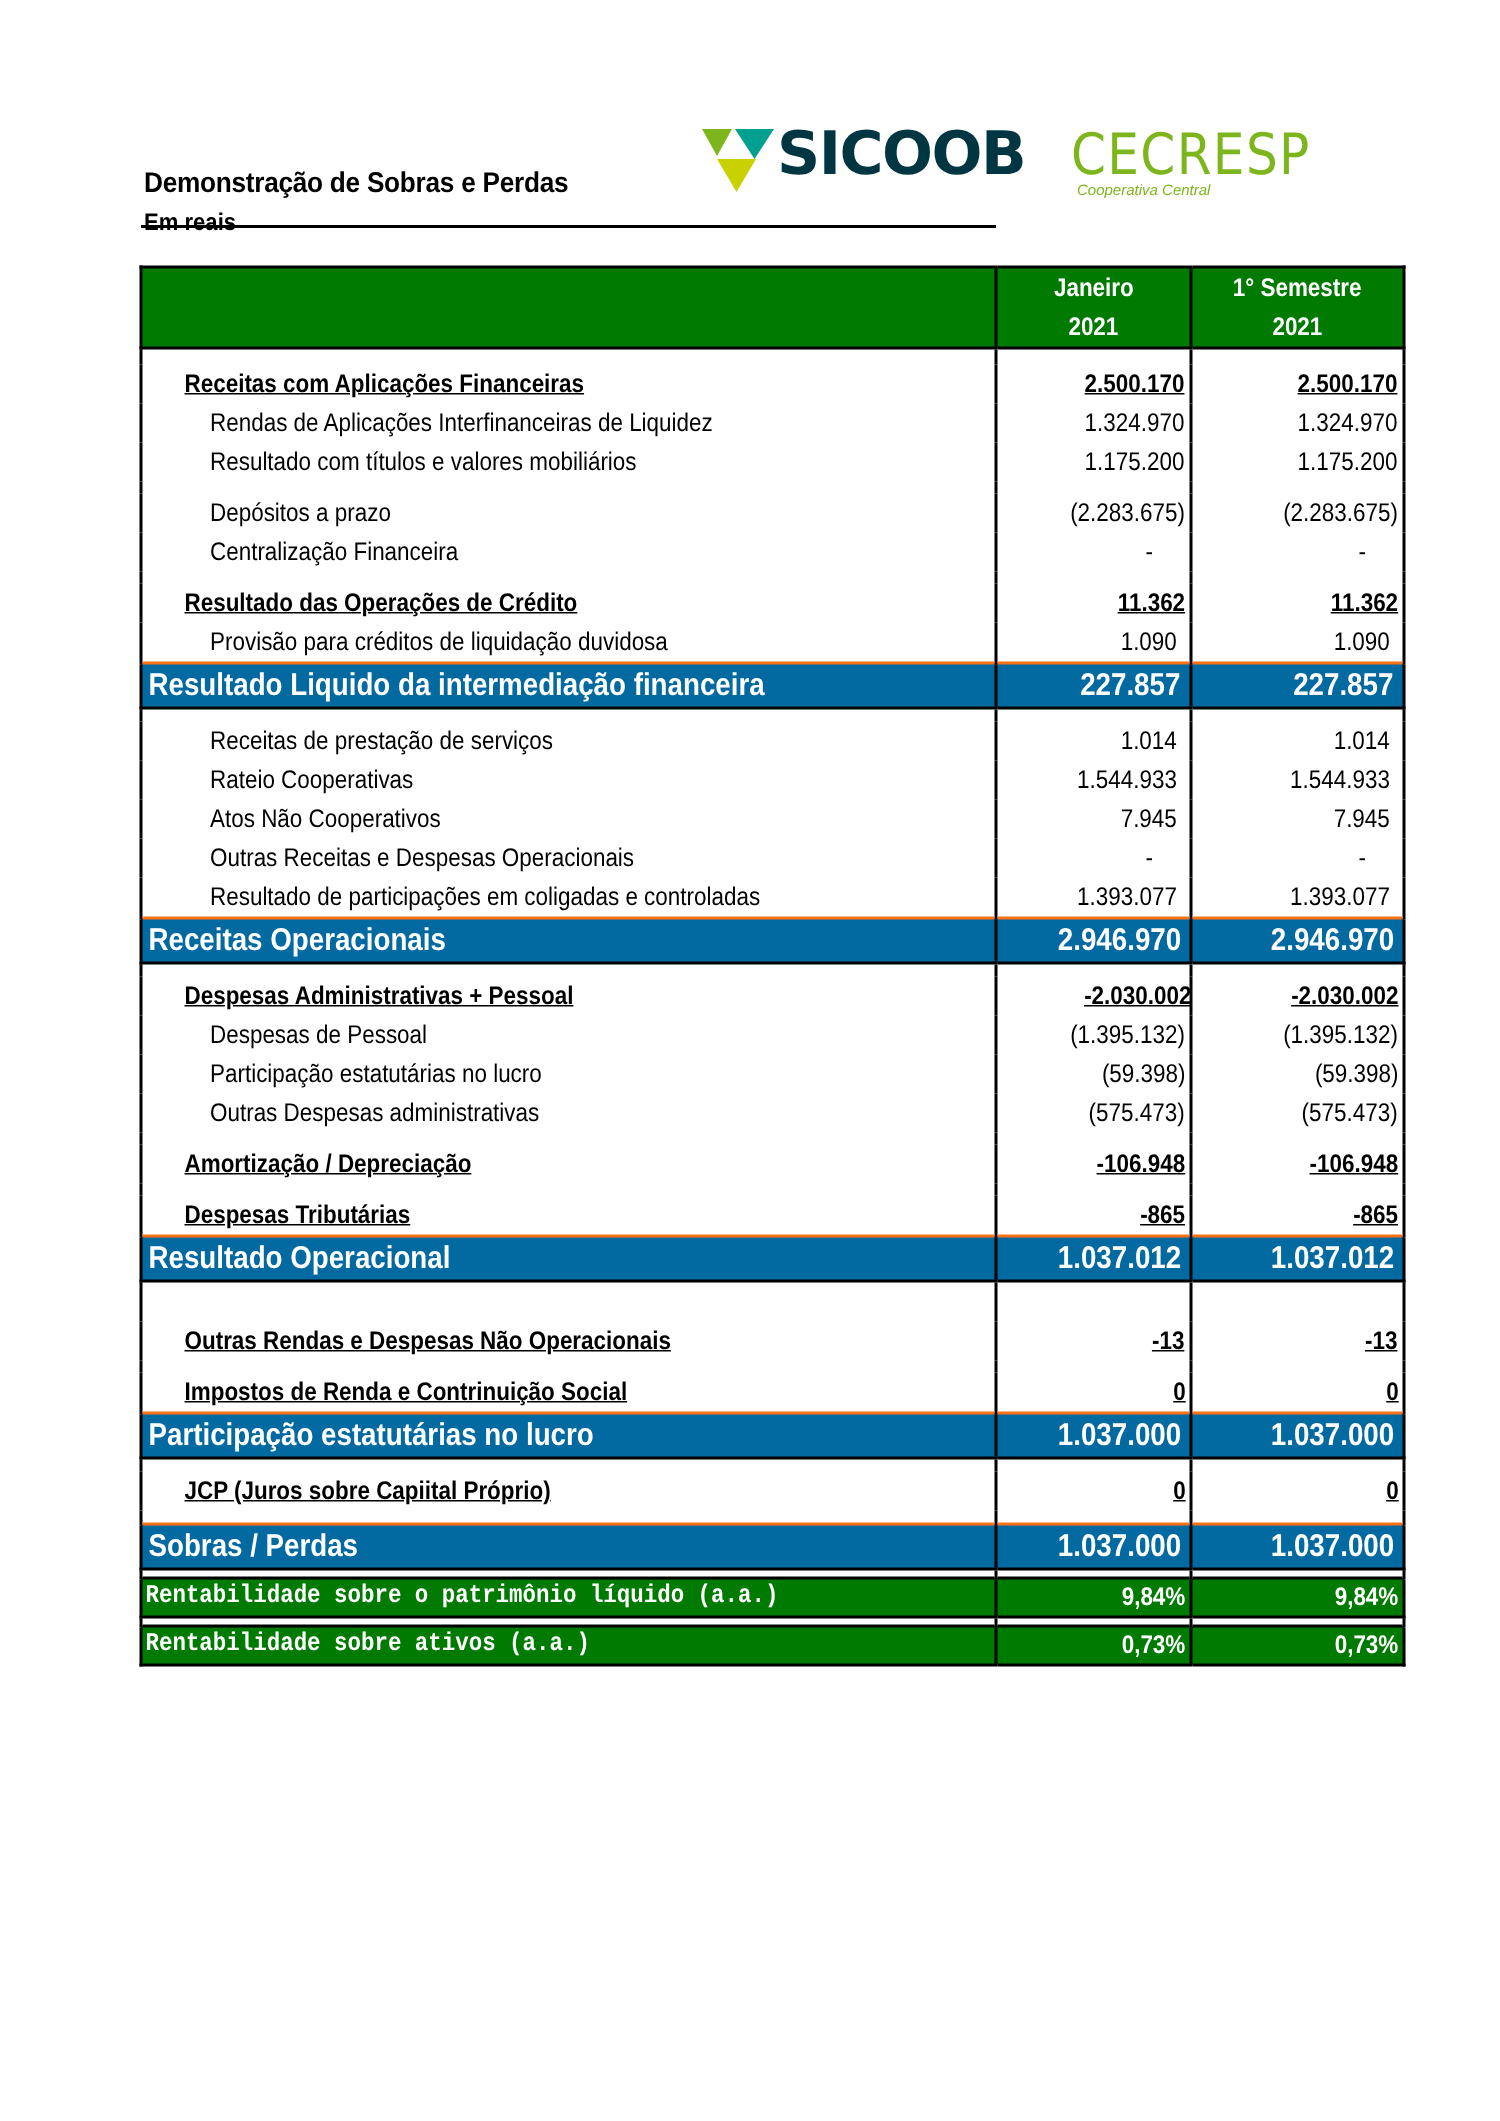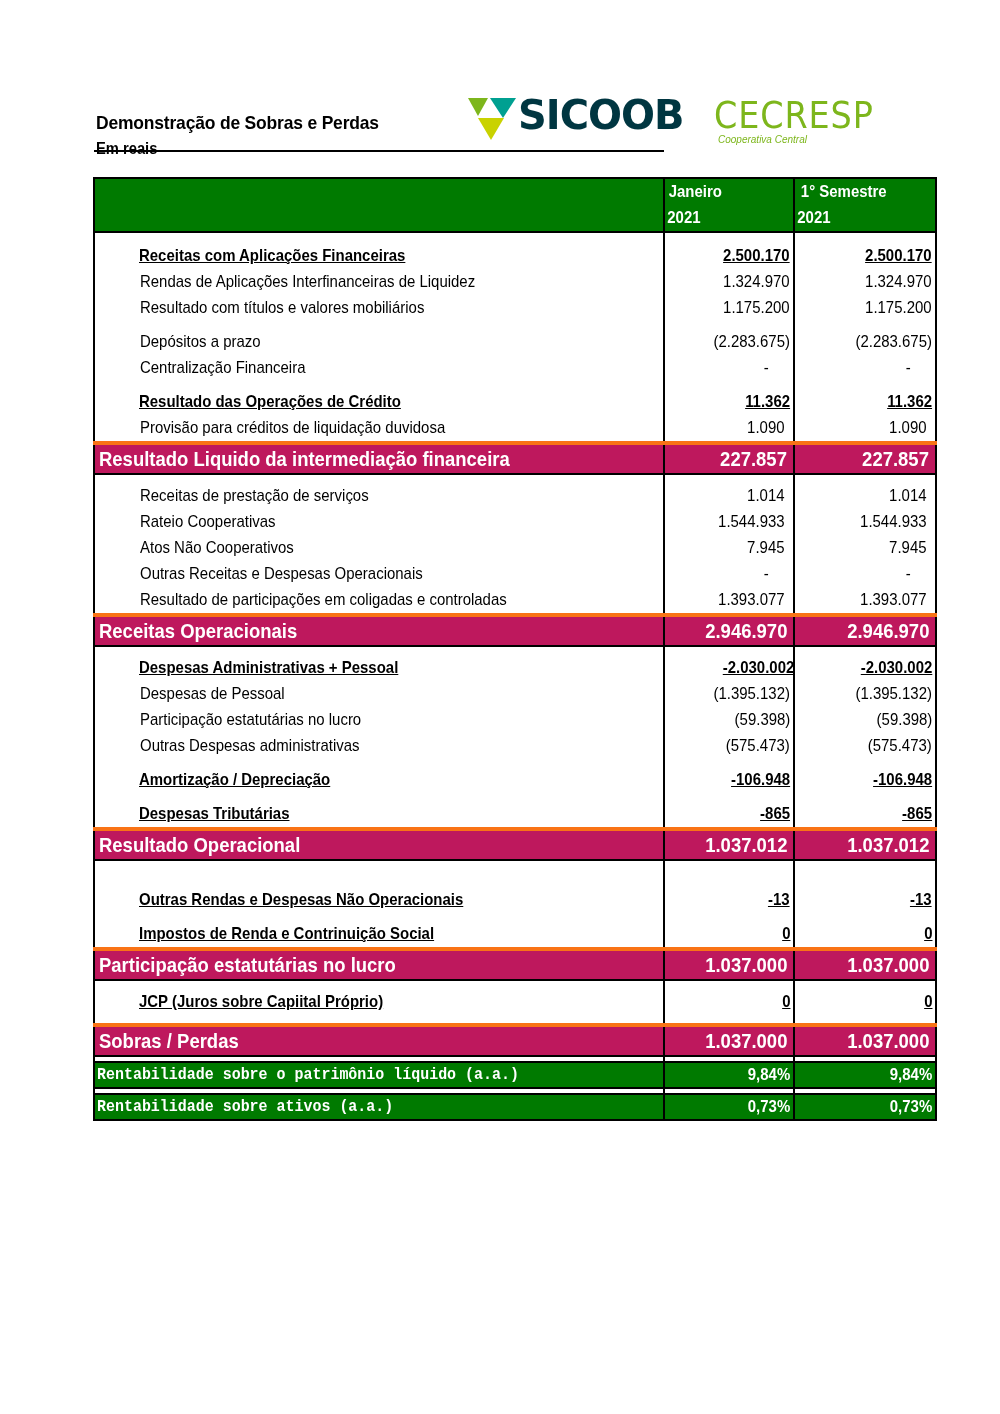--- a/index.html
+++ b/index.html
@@ -2,51 +2,51 @@
 <html><head>
   <meta charset="utf-8">
   <style>
     html, body { margin: 0; padding: 0; background: #ffffff; }
     body { width: 1000px; height: 1414px; position: relative; font-family: "Liberation Sans", sans-serif; color: #000; }
     .title-block { position: absolute; left: 96px; top: 112px; }
     .doc-title { font-size: 19px; font-weight: bold; transform: scaleX(0.92); transform-origin: left; white-space: nowrap; letter-spacing: -0.2px; }
     .doc-subtitle { font-size: 16px; font-weight: bold; margin-top: 6px; transform: scaleX(0.92); transform-origin: left; }
     .header-rule { position: absolute; left: 94px; top: 150px; width: 570px; height: 2px; background: #000; }
 
-    .logo { position: absolute; left: 468px; top: 96px; width: 390px; height: 56px; }
+    .logo { position: absolute; left: 468px; top: 84px; width: 390px; height: 56px; }
     .logo-mark { position: absolute; left: 0; top: 0; width: 50px; height: 44px; }
     .logo-sicoob { position: absolute; left: 50px; top: -4px; font-size: 40px; font-weight: bold; color: #003641; letter-spacing: -1px; font-family: "DejaVu Sans", sans-serif; }
     .logo-cecresp { position: absolute; left: 246px; top: -3px; font-size: 38px; color: #7DB61C; letter-spacing: 1px; font-family: "DejaVu Sans", sans-serif; transform: scaleX(0.88); transform-origin: left; }
     .logo-tagline { position: absolute; left: 250px; top: 38px; width: 134px; font-size: 10px; color: #7DB61C; font-style: italic; }
 
     .table-wrap { position: absolute; left: 93px; top: 177px; width: 842px; }
     table { border-collapse: collapse; width: 842px; table-layout: fixed; }
     col.c-label { width: 570px; }
     col.c-jan { width: 130px; }
     col.c-sem { width: 142px; }
     td { padding: 0; height: 26px; font-size: 17px; line-height: 26px; vertical-align: middle; }
     .cond { display: inline-block; transform: scaleX(0.88); white-space: nowrap; }
     .lbl .cond { transform-origin: left; }
     .num .cond { transform-origin: right; }
     .num { text-align: right; padding-right: 3px; border-left: 2px solid #000; }
     .lbl { border-left: 2px solid #000; }
     .last { border-right: 2px solid #000; margin-top: 12px; }
 
-    tr.head td { background: #007A00; color: #fff; font-weight: bold; height: 52px; line-height: 26px; border-top: 2px solid #000; border-bottom: 2px solid #000; text-align: left; font-size: 17px; }
+    tr.head td { background: #007A00; color: #fff; font-weight: bold; height: 52px; line-height: 26px; border-top: 2px solid #000; border-bottom: 2px solid #000; text-align: center; font-size: 17px; }
     tr.head td.num { padding-right: 0; }
     tr.head .cond { transform-origin: center; }
 
-    tr.sub td.lbl { padding-left: 44px; font-weight: bold; }
+    tr.sub td.lbl { padding-left: 28px; font-weight: bold; }
     tr.sub td.lbl .cond, tr.sub td.num .cond { text-decoration: underline; }
     tr.sub td.num { font-weight: bold; padding-left: 48px; }
     tr.item td.lbl { padding-left: 45px; }
     tr.gap td { height: 8px; line-height: 8px; font-size: 1px; }
     tr.gap-lg td { height: 26px; }
 
-    tr.band td { background: #be185d; color: #fff; font-weight: bold; font-size: 21px; height: 28px; line-height: 28px; border-top: 4px solid #f97316; border-bottom: 2px solid #000; }
+    tr.band td { background: #0369a1; color: #fff; font-weight: bold; font-size: 21px; height: 28px; line-height: 28px; border-top: 2px solid #f97316; border-bottom: 2px solid #000; }
     tr.band td.lbl { padding-left: 4px; }
     tr.band td.num { padding-right: 6px; }
     tr.band-sm td { background: #007A00; color: #fff; font-weight: bold; font-size: 17px; height: 24px; line-height: 24px; border-top: 2px solid #000; border-bottom: 2px solid #000; }
     tr.band-sm td.lbl { padding-left: 2px; font-family: Liberation Mono, monospace; }
     tr.band-sm td.num { padding-right: 3px; text-decoration: underline; }
     tr.spacer td { height: 4px; line-height: 4px; font-size: 1px; background: #fff; }
     tr.top-pad td { height: 10px; line-height: 10px; font-size: 1px; }
   </style>
 </head>
 <body>

